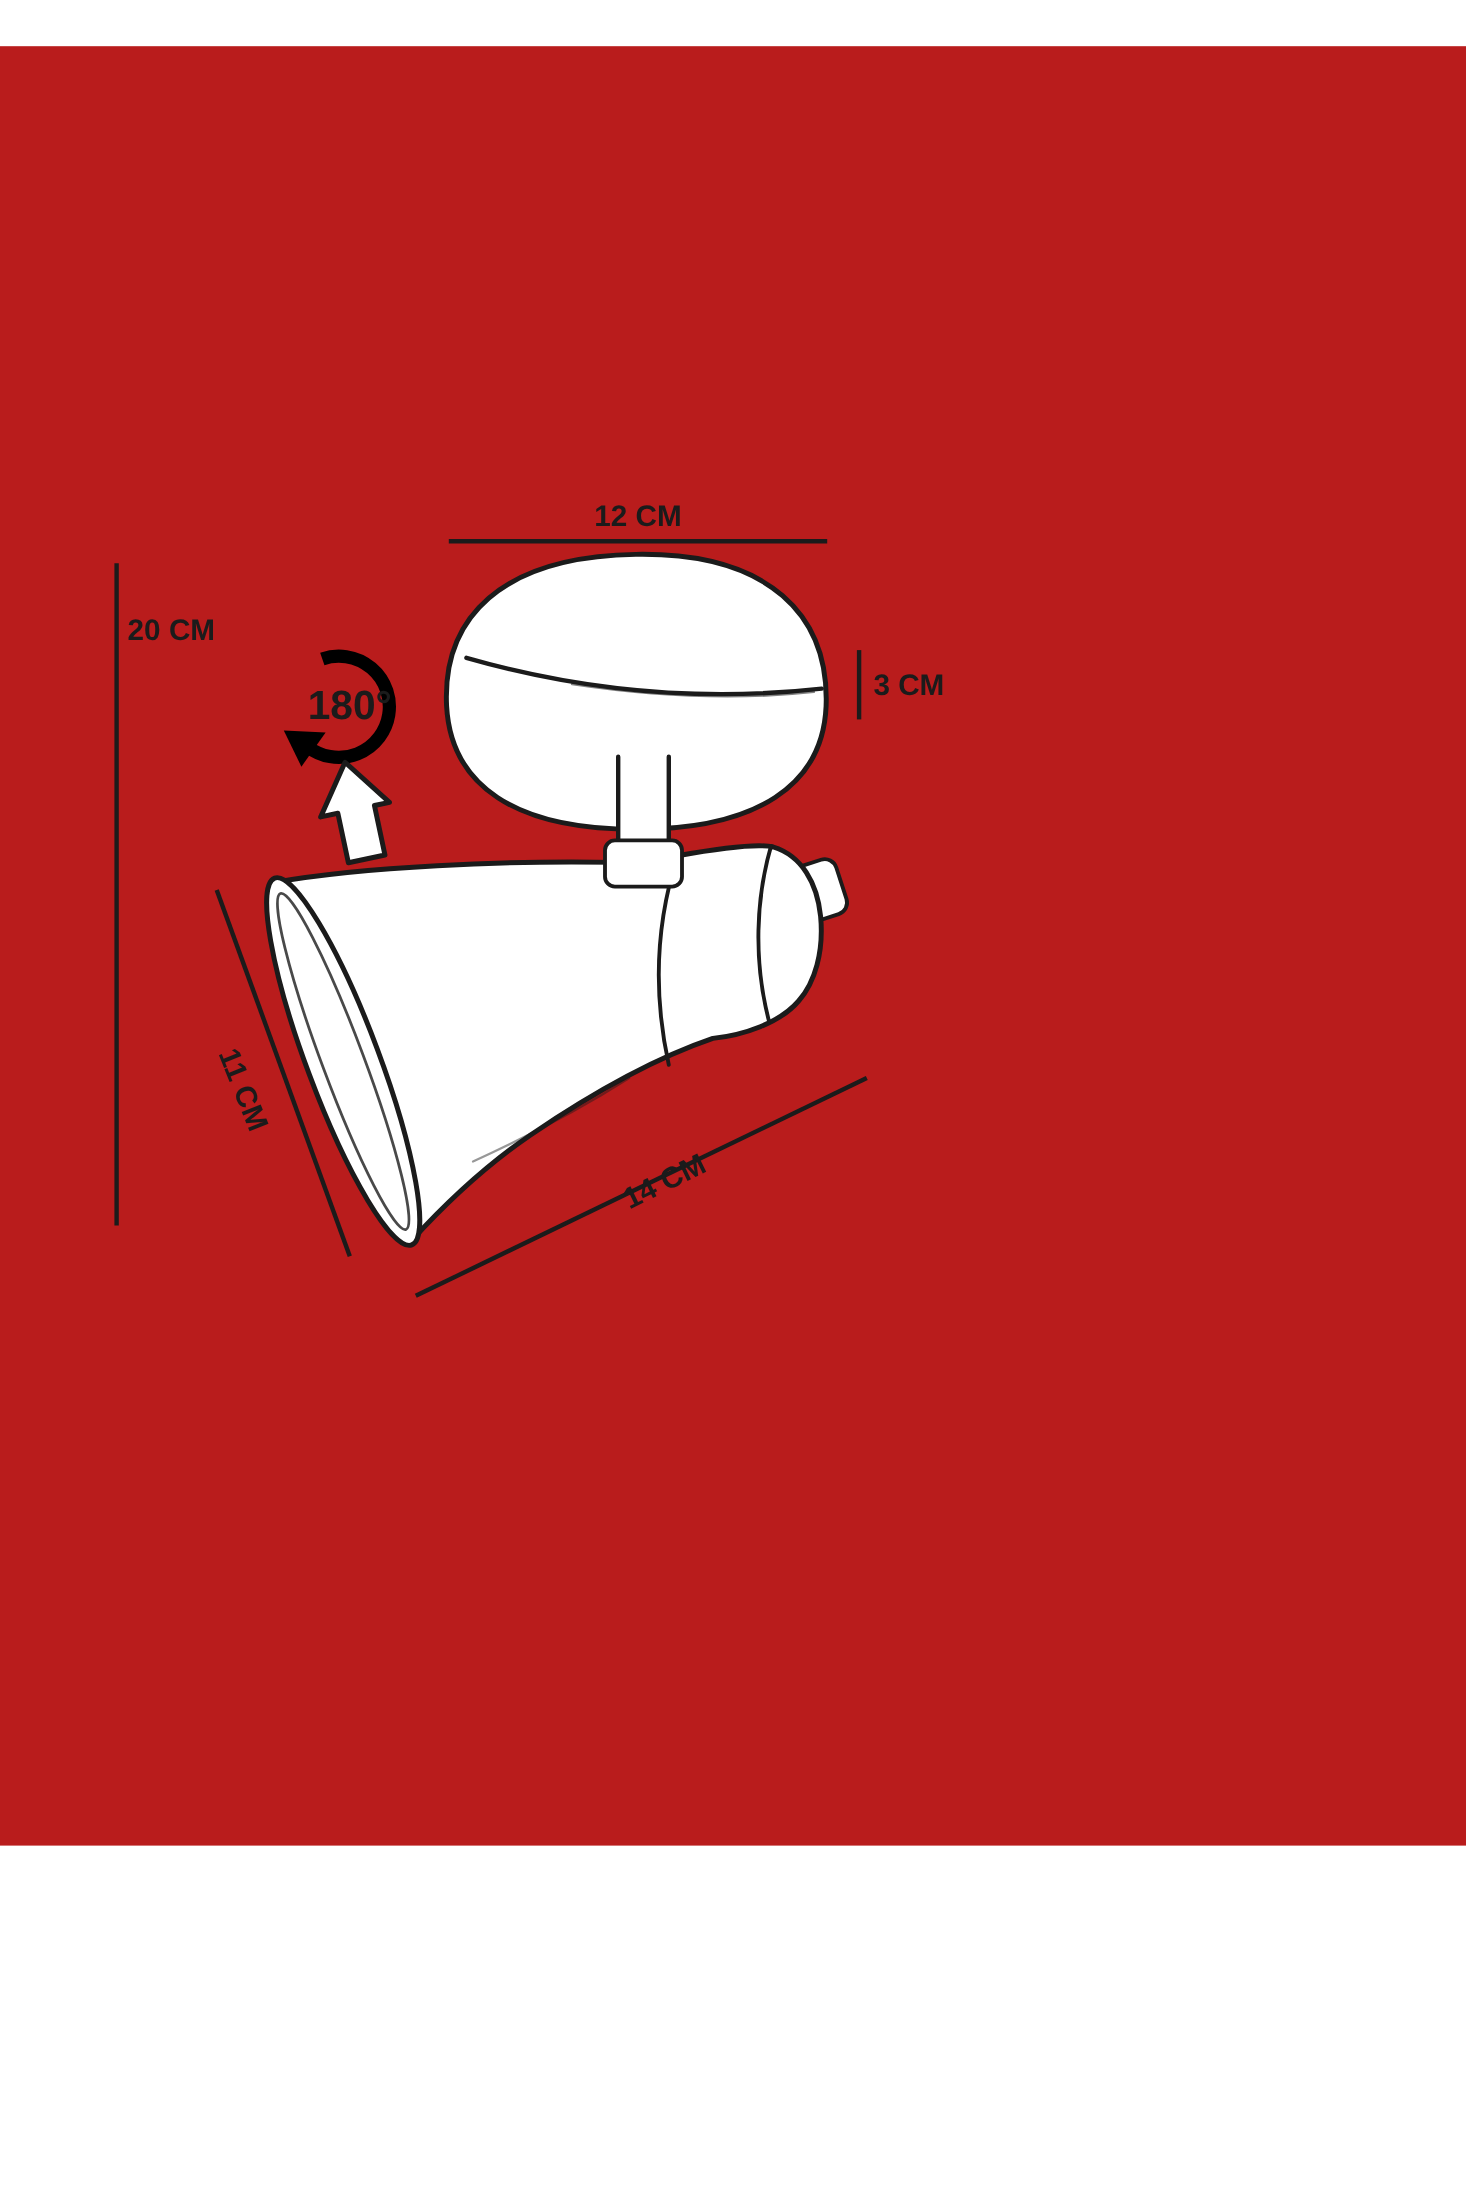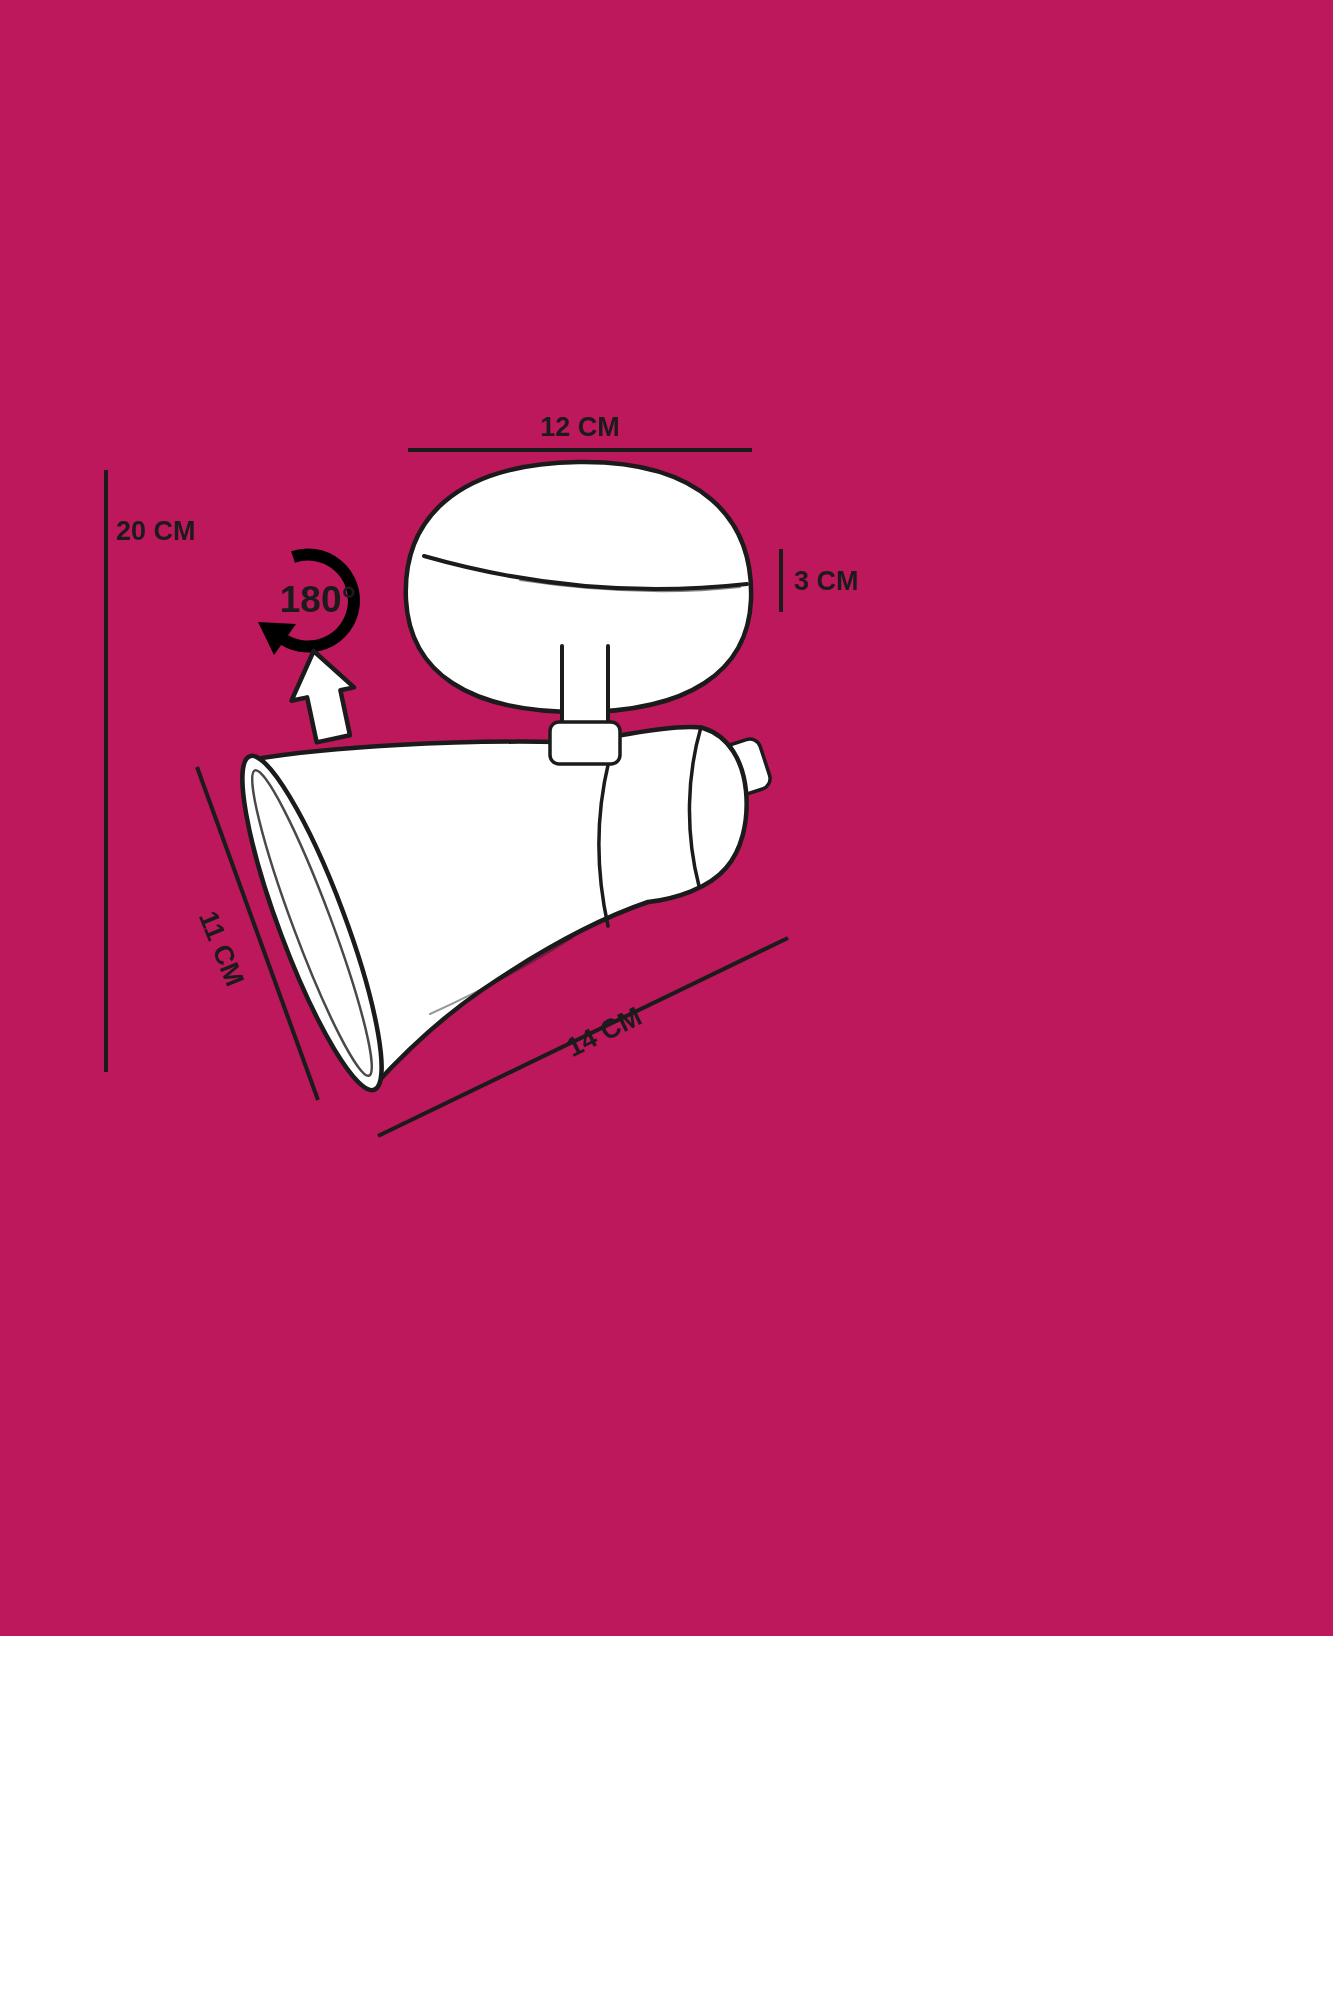--- a/index.html
+++ b/index.html
@@ -1,21 +1,22 @@
 <!DOCTYPE html>
 <html><head>
 <meta charset="utf-8">
 <style>
   html,body{margin:0;padding:0;background:#ffffff;}
   .page{
     position:relative;
     width:1333px;height:1636px;
-    background:#be185d;
+    background:#b91c1c;
     font-family:"Liberation Sans", sans-serif;
     overflow:hidden;
+    margin-top:42px;
   }
   svg{display:block;}
   svg text{
     font-family:"Liberation Sans", sans-serif;
     font-weight:700;
     fill:#1b1b1b;
   }
   .dim-text{font-size:27px;}
   .angle-text{font-size:37px;}
   .ink{stroke:#1b1b1b;}

